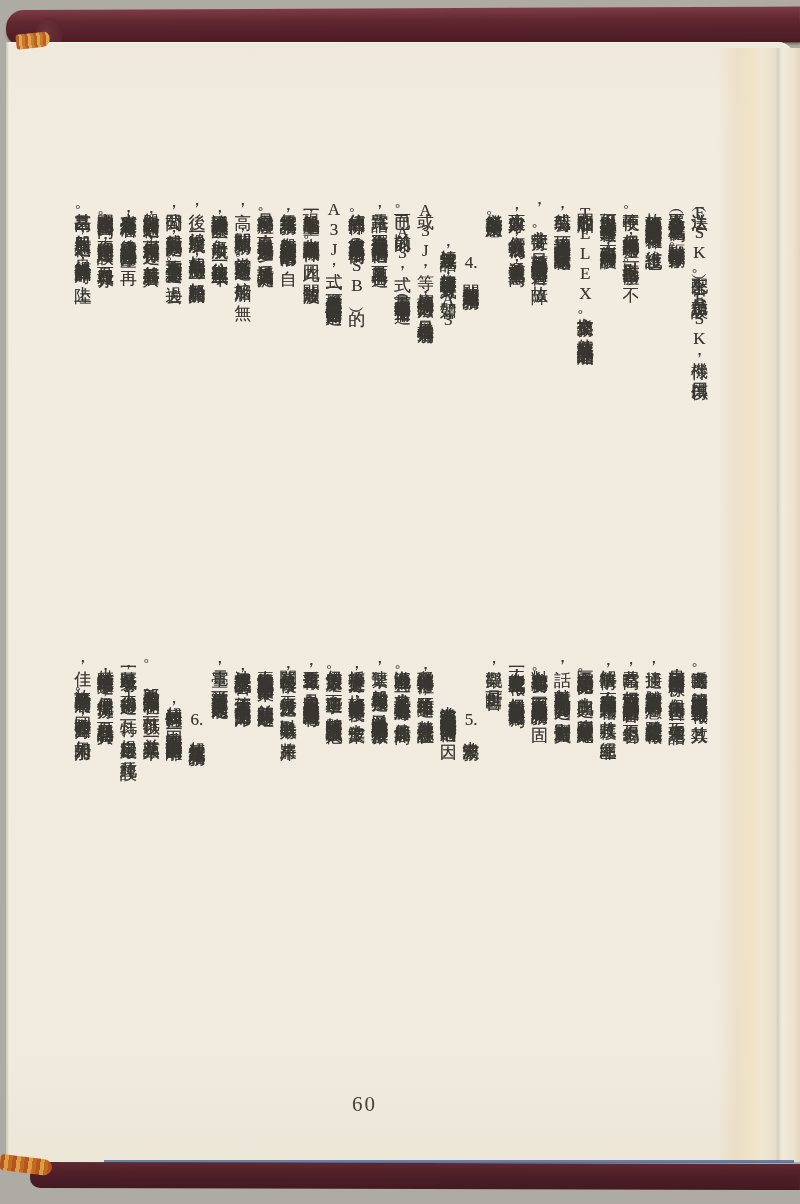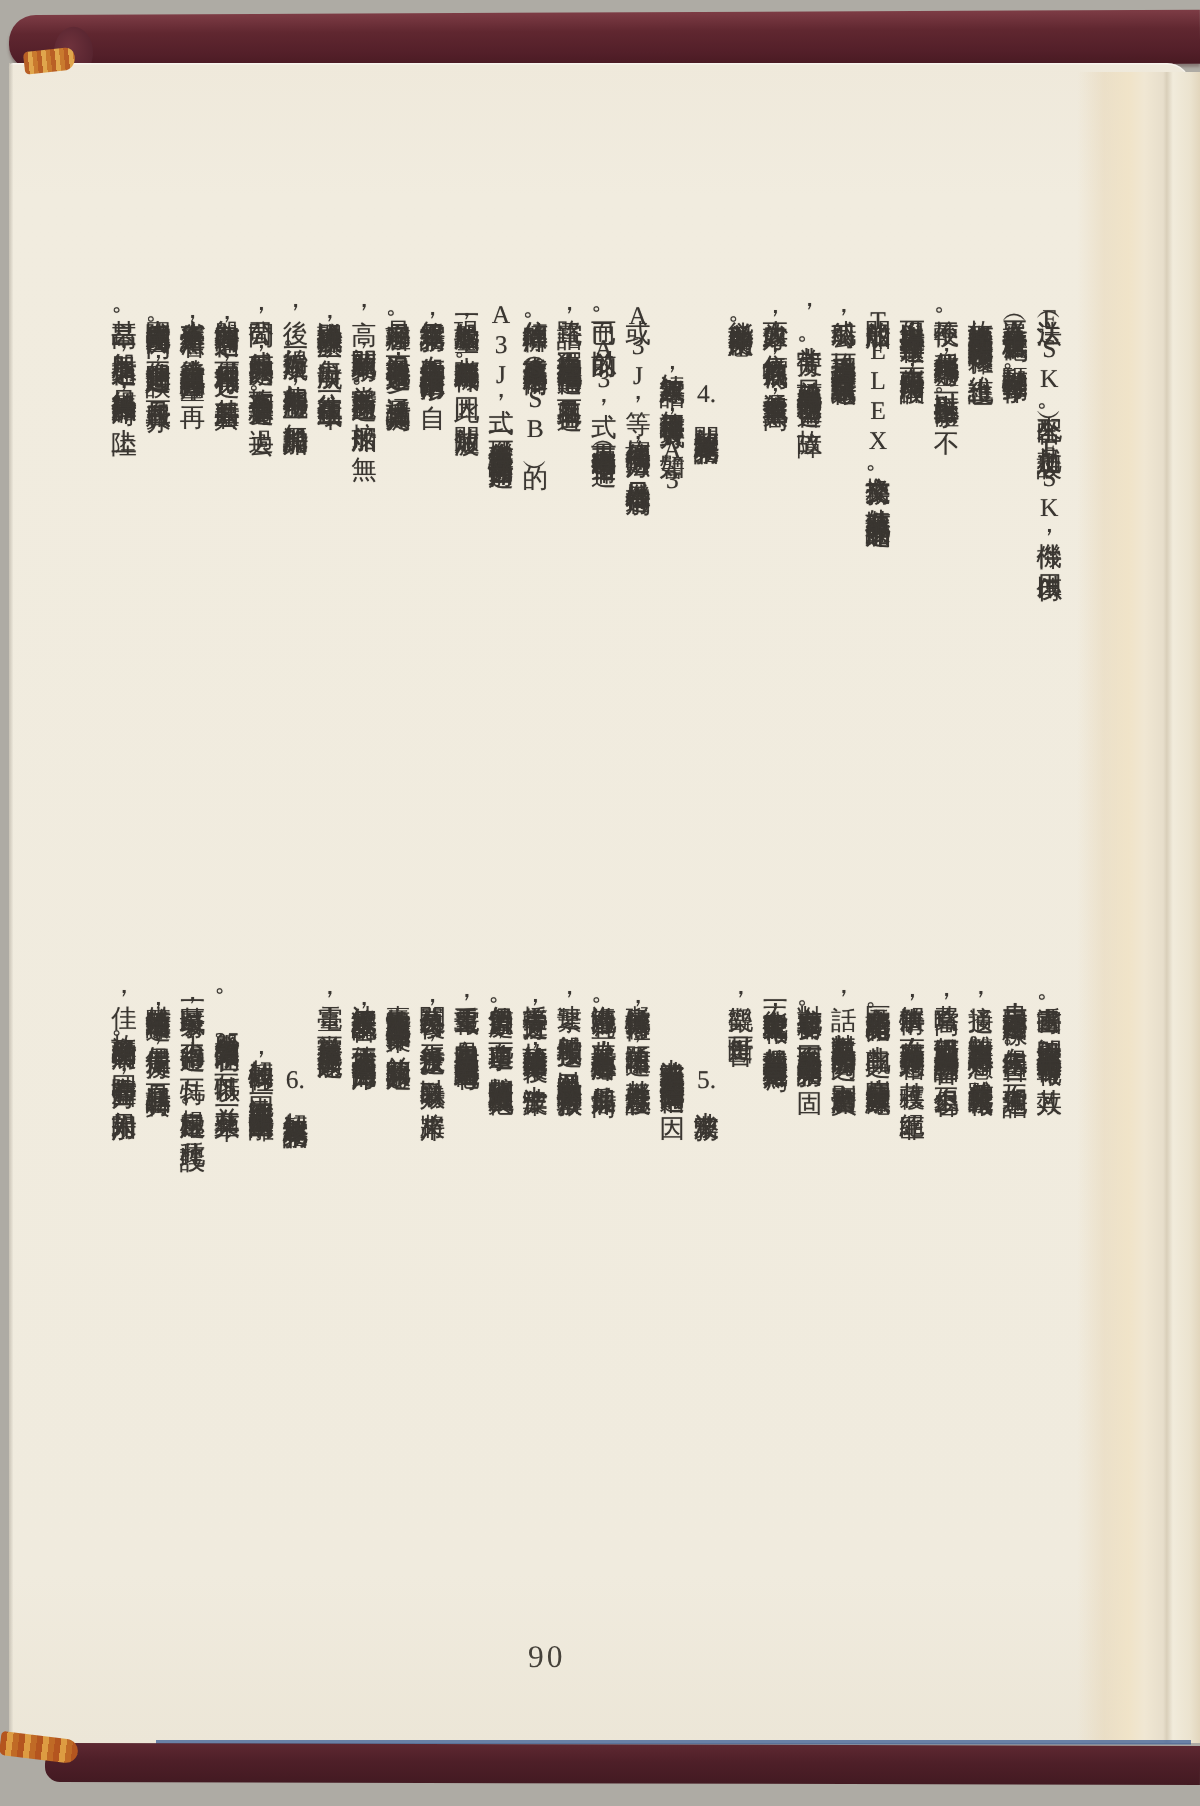--- a/index.html
+++ b/index.html
@@ -169,18 +169,18 @@
       <div class="col" style="padding-top: 0px;">波無線電話予以配合，使本省岸臺成爲一個完全的海岸</div>
       <div class="col" style="padding-top: 0px;">電臺，當可發揮船岸通信至高之效能。</div>
       <div class="col" style="padding-top: 54px;"><span class="tcy">6.</span>超短波無線電話業務</div>
       <div class="col" style="padding-top: 36px;">超短波的特性，同中波一樣不能傳播至較遠的距離</div>
       <div class="col" style="padding-top: 0px;">。船上發射的電力又限制在<span class="tcy">25</span>瓦特以下，並在某一頻率</div>
       <div class="col" style="padding-top: 0px;">某一區域發射，尙不得超過<span class="upr">1</span>瓦特，規定極嚴。此種設</div>
       <div class="col" style="padding-top: 0px;">備雖然通信距離不遠，但是使用方便，而且通話品質特</div>
       <div class="col" style="padding-top: 0px;">佳，故許多船舶已有裝用。同時在岸臺方面，如果附加</div>
     </div>
 
-  <div class="page-num">90</div>
+  <div class="page-num">60</div>
 
   <div class="edge-blue"></div>
   <div class="cover-bottom"></div>
   <div class="headband-bottom"></div>
 </div>
 
 </body></html>

